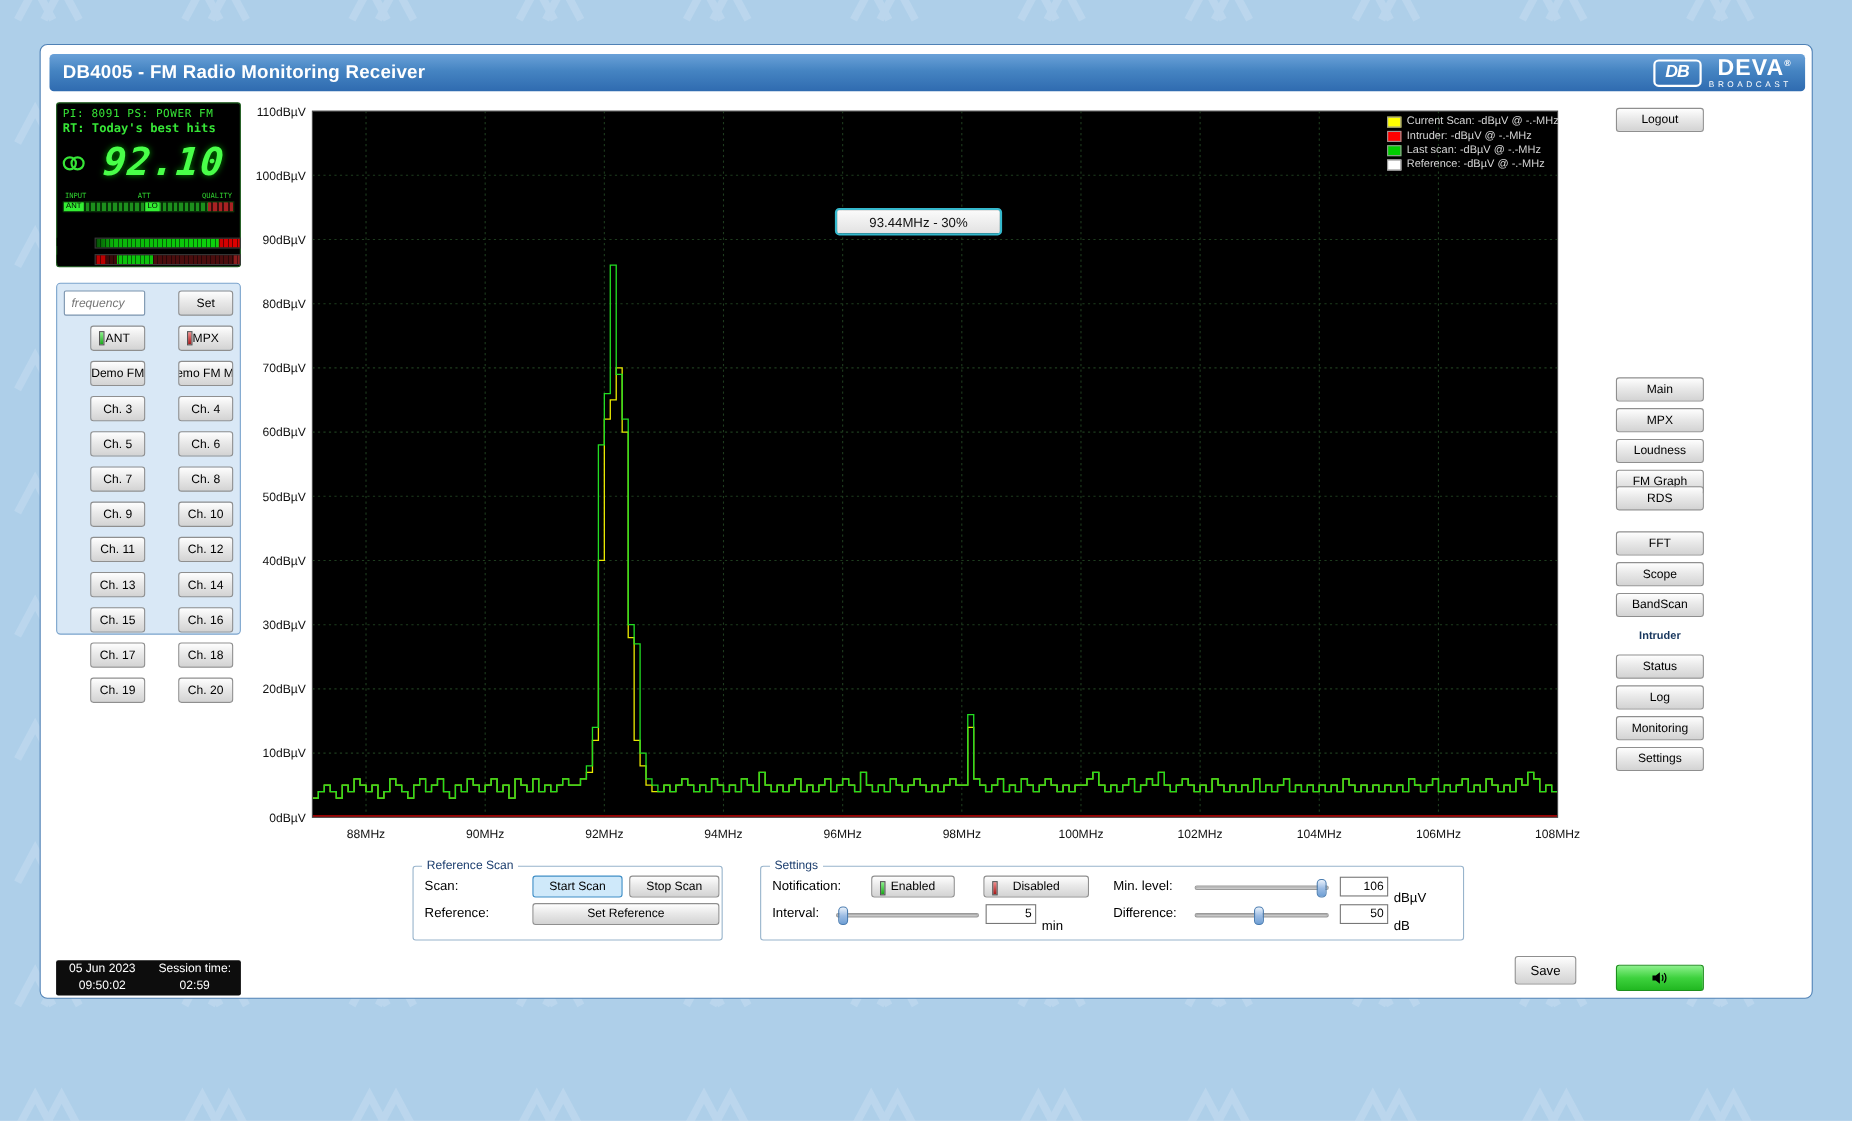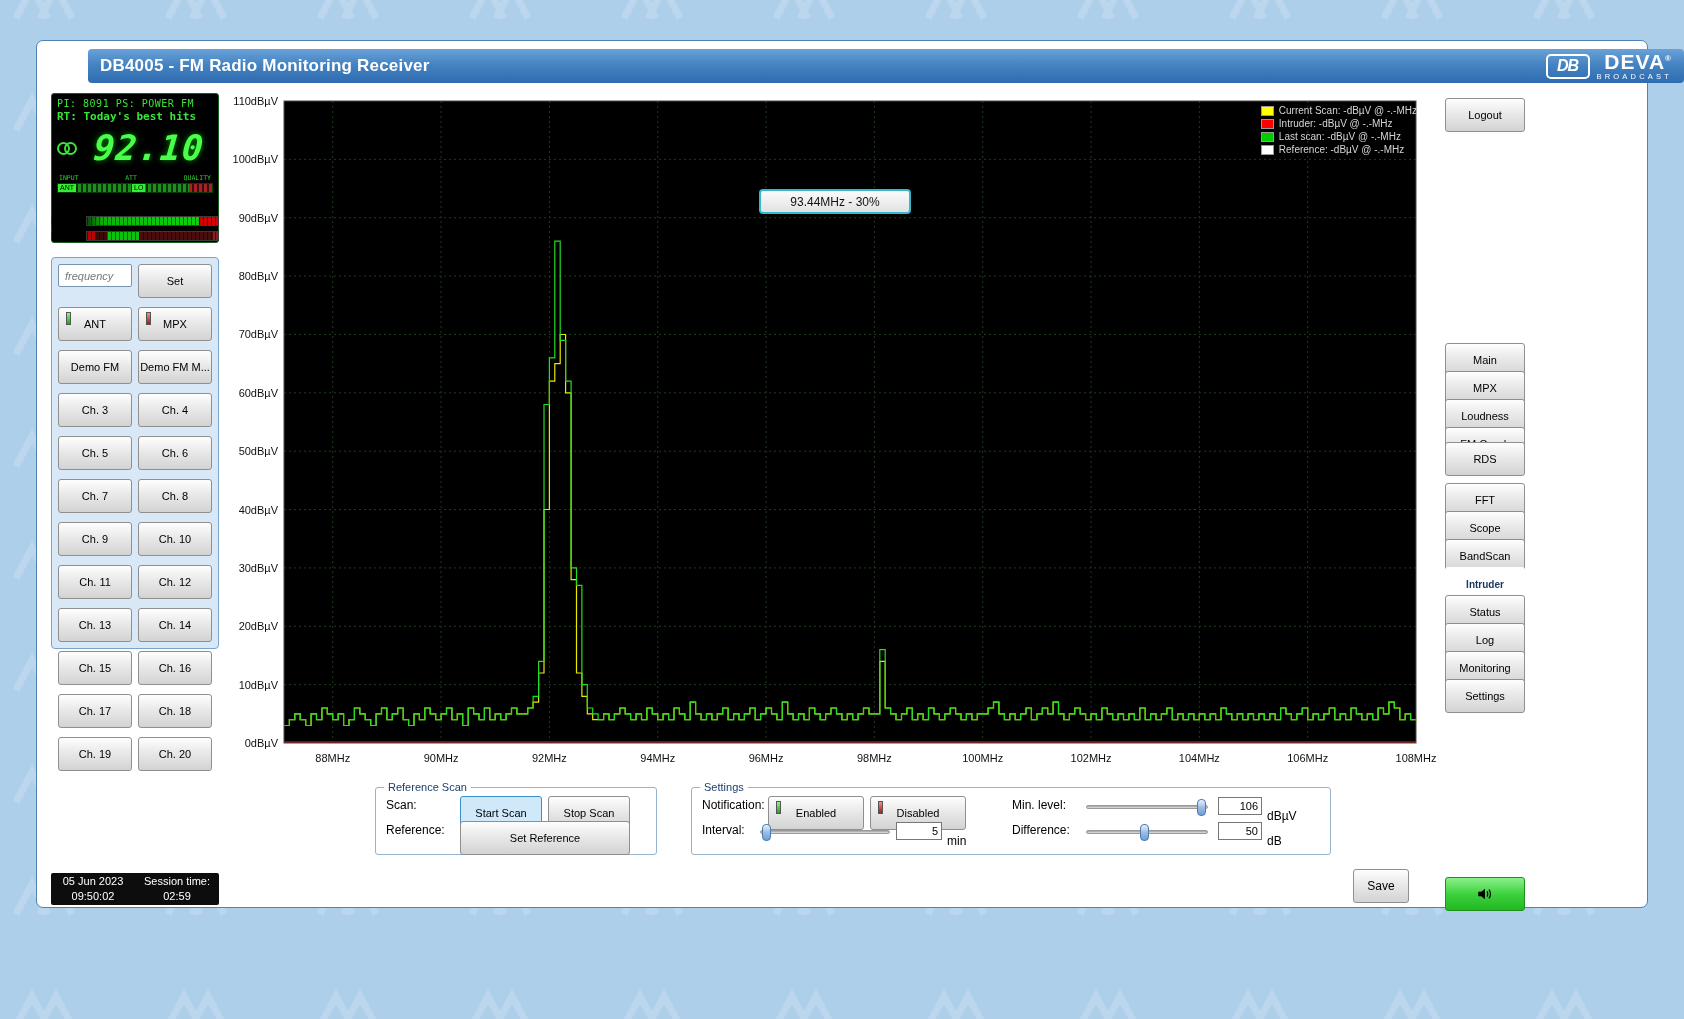--- a/index.html
+++ b/index.html
@@ -15,21 +15,21 @@
   .window {
     position:absolute; left:36px; top:40px; width:1612px; height:868px;
     background:#ffffff; border:1px solid #4f81b5; border-radius:7px; z-index:1;
   }
 
   
   .titlebar {
     position:absolute; left:8px; top:8px; width:1596px; height:34px;
     background:linear-gradient(180deg,#6aa1d8 0%,#4584c2 45%,#2f6bb0 100%);
     border-radius:4px; display:flex; align-items:center; justify-content:space-between;
-    padding:0 12px; color:#fff;margin-left:43px;
+    padding:0 12px; color:#fff;
   }
   .titlebar .title { font-size:17px; font-weight:bold; letter-spacing:.2px; }
   .logo { display:flex; align-items:center; gap:7px; }
   .logo-mark {
     width:44px; height:25px; border:2px solid #fff; border-radius:5px;
     display:flex; align-items:center; justify-content:center;
     font-weight:bold; font-style:italic; font-size:16px; letter-spacing:-1px;
   }
   .logo-text { display:flex; flex-direction:column; line-height:1; align-items:flex-end; }
   .logo-brand { font-size:21px; font-weight:bold; letter-spacing:1px; }
@@ -77,31 +77,31 @@
     background-image:repeating-linear-gradient(90deg,rgba(0,0,0,.5) 0 1px,transparent 1px 4px),
       linear-gradient(90deg,#064d06 0%,#0ab40a 12%,#0cd20c 82%,#0cd20c 85%,#cc0000 86%,#e00000 100%);
   }
   .meter-rf {
     background-image:repeating-linear-gradient(90deg,rgba(0,0,0,.5) 0 1px,transparent 1px 4px),
       linear-gradient(90deg,#bb0000 0 7%,#3d0a0a 7% 15%,#0cc20c 15% 40%,#4a0d0d 40% 96%,#8a1d1d 96% 100%);
   }
 
   
   .preset-panel {
-    position:absolute; left:14px; top:216px; width:168px; height:392px;
+    position:absolute; left:14px; top:216px; width:168px; height:320px;
     background:#d9e8f6; border:1px solid #7aa3cc; border-radius:4px;
     padding:6px; display:grid; grid-template-columns:1fr 1fr; gap:9px 6px;
     align-content:start;
   }
   .pbtn, .btn {
     height:23px; display:flex; align-items:center; justify-content:center;
     font:11px "Liberation Sans", sans-serif; color:#000;
     background:linear-gradient(180deg,#fefefe,#e9e9e9 45%,#d3d3d3);
     border:1px solid #8f8f8f; border-radius:3px; cursor:pointer;
-    position:relative; padding:16px 2px; white-space:nowrap; overflow:hidden;
+    position:relative; padding:4px 2px; white-space:nowrap; overflow:hidden;margin-left:24px;
   }
   .freq-input {
     height:23px; width:100%; border:1px solid #7a93ad; border-radius:2px;
     font:italic 11px "Liberation Sans", sans-serif; color:#666;
     padding:0 6px; background:#fff;
   }
   .freq-input::placeholder { color:#777; font-style:italic; }
   .led { position:absolute; left:7px; top:4px; width:5px; height:13px; border:1px solid #555; }
   .led-green { background:linear-gradient(180deg,#8cf58c,#17a817); }
   .led-red   { background:linear-gradient(180deg,#f58c8c,#a81717); }
@@ -819,21 +819,21 @@
     <div class="fs-row">
       <span class="fs-label" style="left:10px;">Reference:</span>
       <button class="btn fs-btn" style="left:84px; width:170px;">Set Reference</button>
     </div>
   </fieldset>
 
   <fieldset style="left:654px; top:740px; width:640px; height:74px;">
     <legend>Settings</legend>
     <div class="fs-row">
       <span class="fs-label" style="left:10px;">Notification:</span>
-      <button class="btn fs-btn" style="left:76px; width:96px;">
+      <button class="btn fs-btn" style="left:76px; width:76px;">
           <span class="led led-green"></span>
           <span>Enabled</span>
         </button>
       <button class="btn fs-btn" style="left:178px; width:96px;">
           <span class="led led-red"></span>
           <span>Disabled</span>
         </button>
       <span class="fs-label" style="left:320px;">Min. level:</span>
       <span class="slider" style="left:394px; width:122px;">
           <span class="thumb" style="left:92%;"></span>

